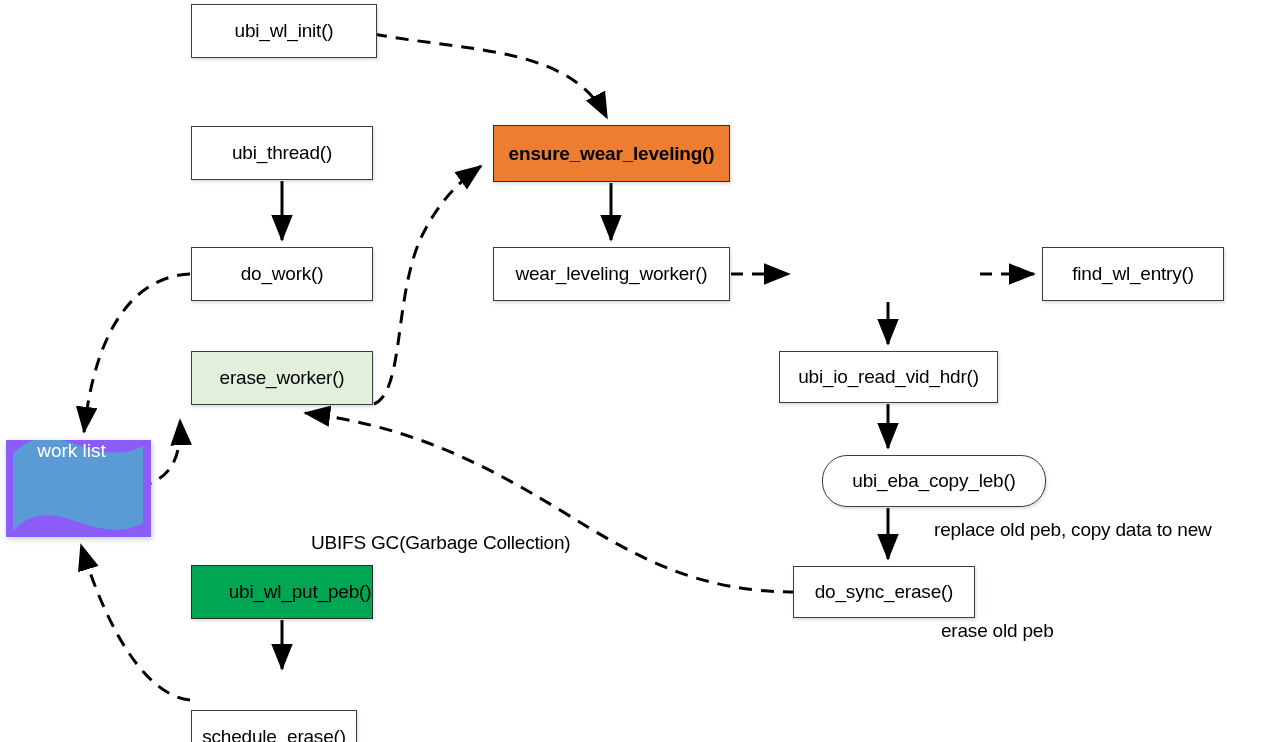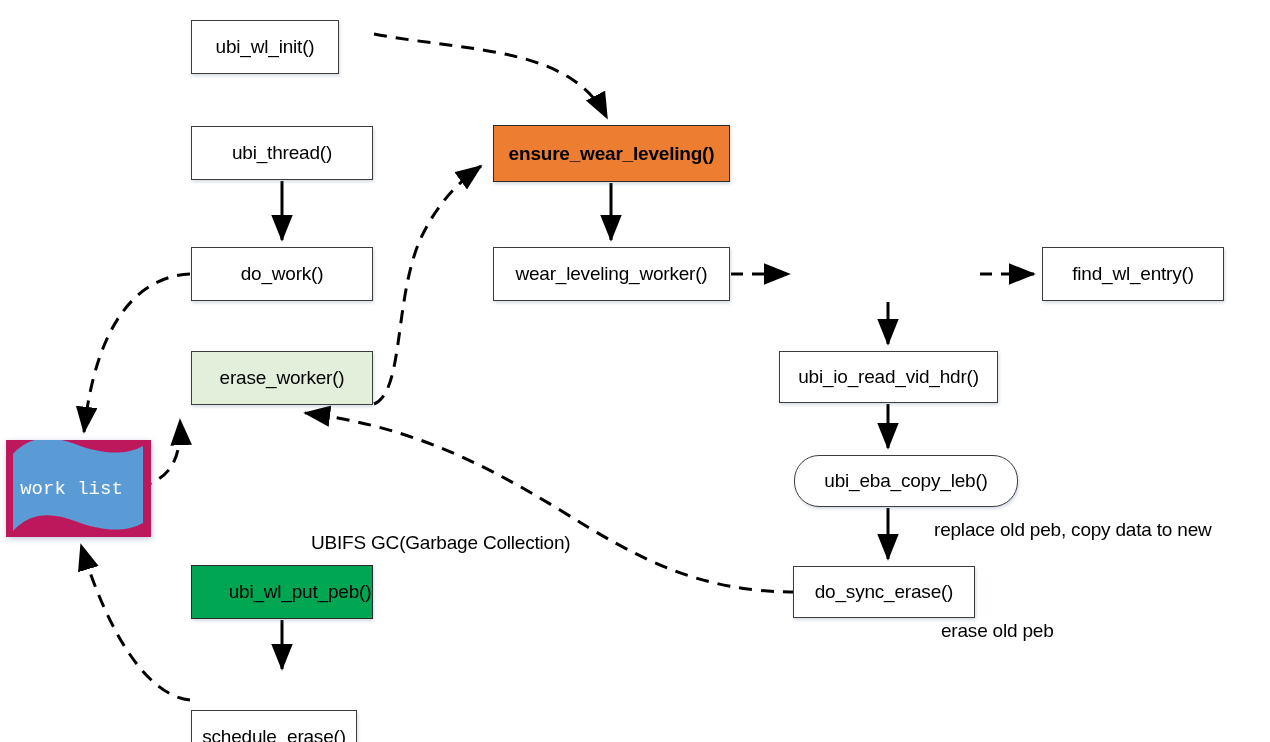--- a/index.html
+++ b/index.html
@@ -39,27 +39,25 @@
     letter-spacing: -0.2px;
   }
   .node.orange   { background: #ED7D31; border-color: #2b2b2b; font-weight: bold; }
   .node.cyan     { background: #00AEEF; border-color: #2b2b2b; }
   .node.green    { background: #00A651; border-color: #2b2b2b; }
   .node.lgreen   { background: #E2EFDA; border-color: #3c3c3c; }
 
   .tape {
     position: absolute;
     display: flex;
-    align-items: center;
     justify-content: center;
     color: #ffffff;
     font-size: 19px;
-    background: #be185d;
+    background: #8b5cf6;
     filter: drop-shadow(1px 2px 3px rgba(120,140,170,0.45));
-    font-family: Liberation Mono, monospace;
   }
   .tape .tape-label { position: relative; z-index: 2; padding-right: 14px; }
 
   .free-label {
     position: absolute;
     font-size: 19px;
     color: #000000;
     white-space: nowrap;
     letter-spacing: -0.2px;
   }
@@ -105,21 +103,21 @@
     <path d="M 190,700 C 150,696 110,640 81,545" fill="none" stroke="#000000" stroke-width="3" stroke-dasharray="13,9" marker-end="url(#arrow)"></path>
   </svg>
 
   <div class="tape" style="left:6px; top:440px; width:145px; height:97px;">
     <svg width="145" height="97" viewBox="0 0 145 97" preserveAspectRatio="none" style="position:absolute;left:0;top:0;">
       <path d="M 0,14 C 18,-6 40,-4 62,4 C 88,14 112,16 130,6 L 130,83 C 112,93 88,91 62,81 C 40,73 18,71 0,91 Z" transform="translate(7,0)" fill="#5B9BD5"></path>
     </svg>
     <span class="tape-label">work list</span>
   </div>
 
-  <div class="node" style="left:191px; top:20px; width:148px; height:54px;">
+  <div class="node" style="left:191px; top:4px; width:186px; height:54px;">
     <span>ubi_wl_init()</span>
   </div>
 
   <div class="node" style="left:191px; top:126px; width:182px; height:54px;">
     <span>ubi_thread()</span>
   </div>
 
   <div class="node" style="left:191px; top:247px; width:182px; height:54px;">
     <span>do_work()</span>
   </div>
@@ -146,21 +144,21 @@
 
 
   <div class="node" style="left:1042px; top:247px; width:182px; height:54px;">
     <span>find_wl_entry()</span>
   </div>
 
   <div class="node" style="left:779px; top:351px; width:219px; height:52px;">
     <span>ubi_io_read_vid_hdr()</span>
   </div>
 
-  <div class="node" style="left:794px; top:455px; width:224px; height:52px;border-radius:25px;">
+  <div class="node" style="left:822px; top:455px; width:224px; height:52px;border-radius:25px;">
     <span>ubi_eba_copy_leb()</span>
   </div>
 
   <div class="node" style="left:793px; top:566px; width:182px; height:52px;">
     <span>do_sync_erase()</span>
   </div>
 
   <div class="free-label" style="left:311px; top:532px;">UBIFS GC(Garbage Collection)</div>
 
   <div class="free-label" style="left:934px; top:519px;">replace old peb, copy data to new</div>

